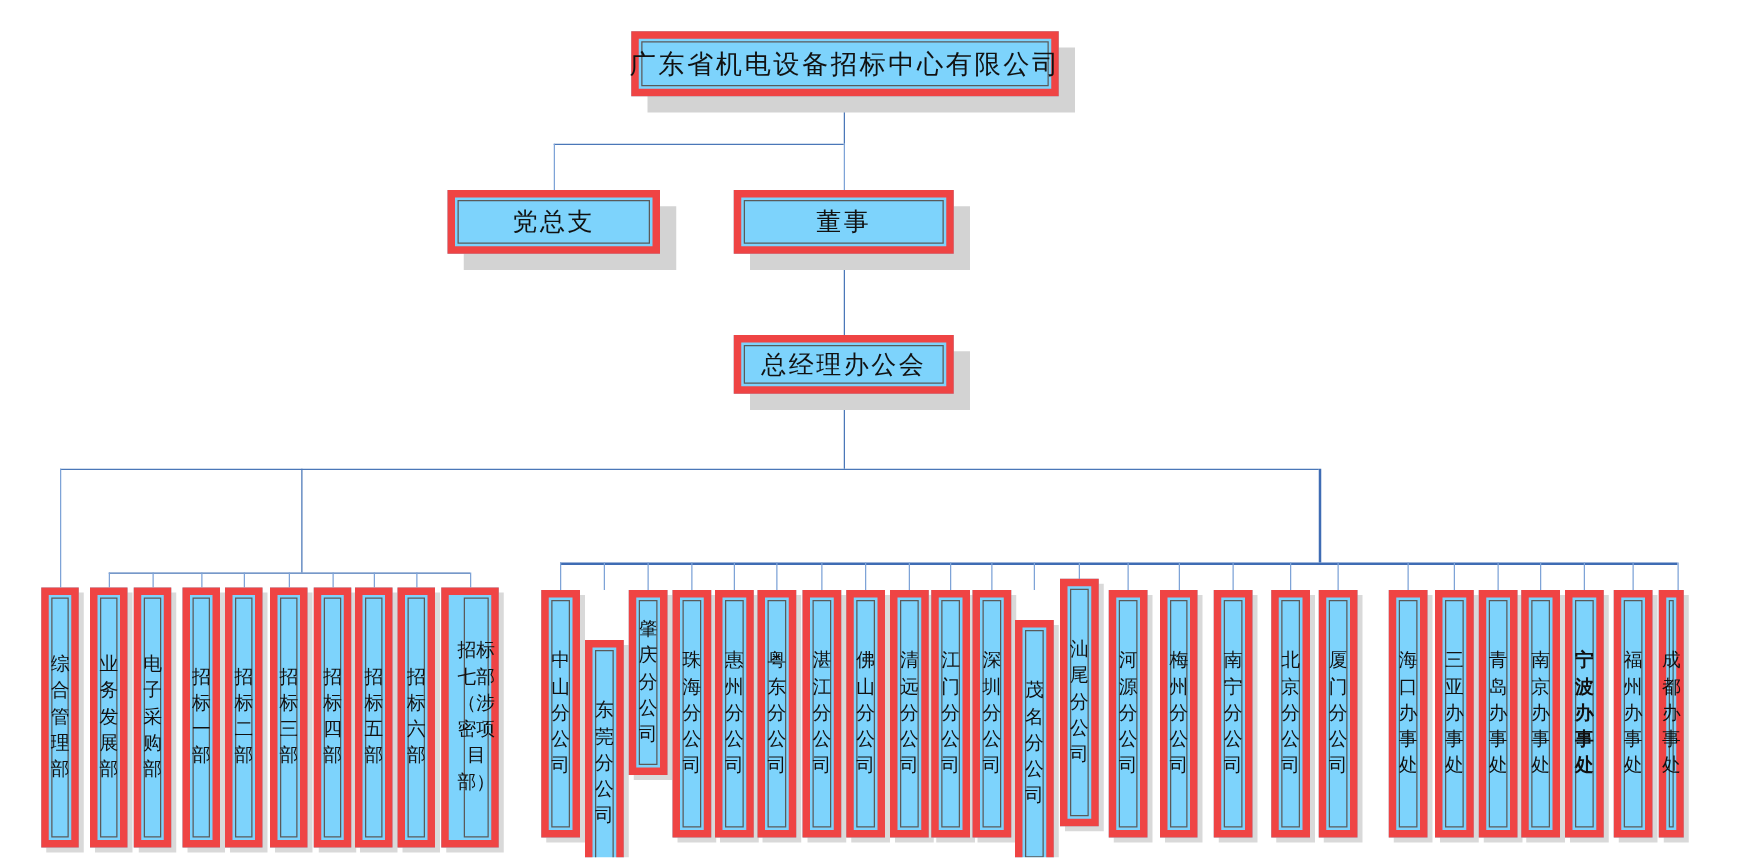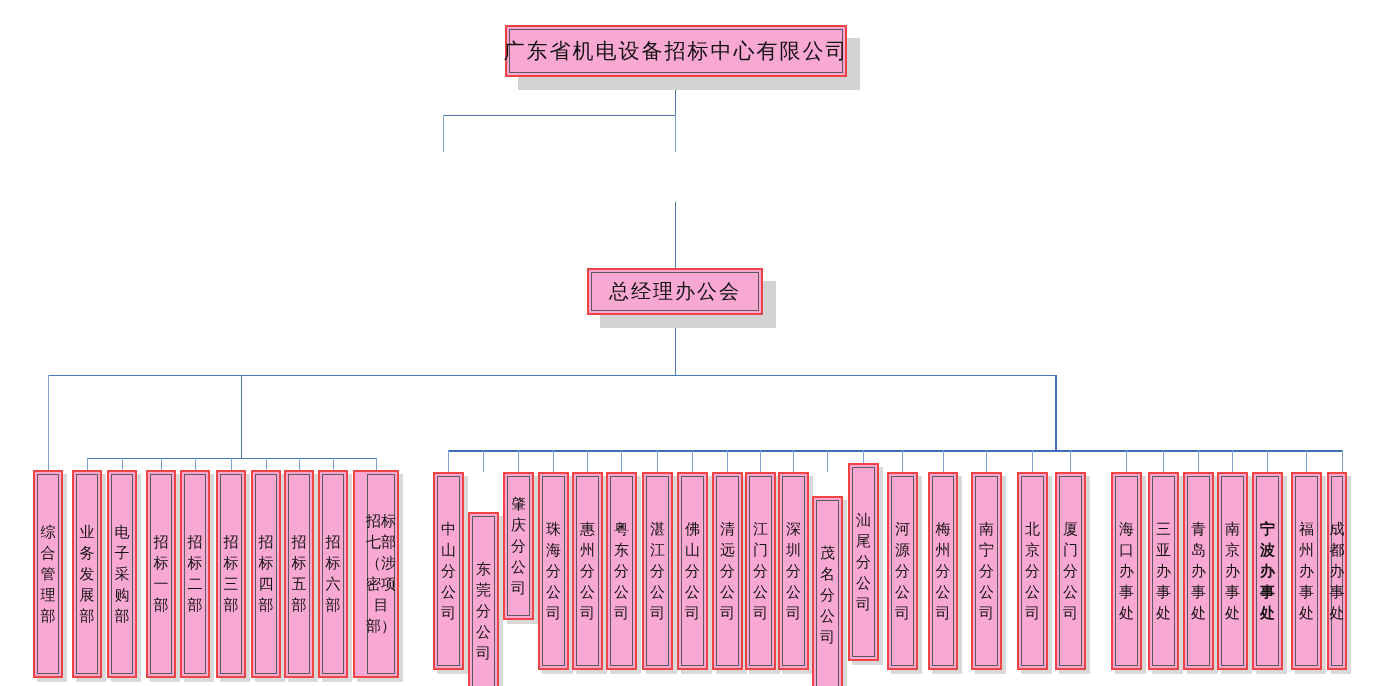--- a/index.html
+++ b/index.html
@@ -6,22 +6,22 @@
   .canvas {
     position:relative;
     width:1390px; height:686px;
     background:#ffffff;
     font-family:"Liberation Serif","DejaVu Serif",serif;
     overflow:hidden;
   }
   
   .obox, .vbox {
     position:absolute;
-    background:#f9a8d4;
-    border:2px solid #ef4444;
+    background:#7dd3fc;
+    border:6px solid #ef4444;
     box-sizing:border-box;
     padding:2px;
   }
   .obox { box-shadow:13px 13px 0 0 #d3d3d3; }
   .vbox { box-shadow:4px 4px 0 0 #d9d9d9; }
   .obox .inner, .vbox .inner {
     width:100%; height:100%;
     border:1px solid #5a5a5a;
     box-sizing:border-box;
     display:flex; align-items:center; justify-content:center;
@@ -91,21 +91,31 @@
       <div class="cline" style="left: 1306px; top: 450px; width: 1px; height: 22px; background: rgb(126, 163, 215);"></div>
       <div class="cline" style="left: 1342px; top: 450px; width: 1px; height: 22px; background: rgb(126, 163, 215);"></div>
     </div>
 
   <div class="obox" style="left:505px;top:25px;width:342px;height:52px;">
     <div class="inner">
       <span class="hbox-label">广东省机电设备招标中心有限公司</span>
     </div>
   </div>
 
-
+  <div class="obox" style="left:358px;top:152px;width:170px;height:51px;">
+    <div class="inner">
+      <span class="hbox-label mid">党总支</span>
+    </div>
+  </div>
+
+  <div class="obox" style="left:587px;top:152px;width:176px;height:51px;">
+    <div class="inner">
+      <span class="hbox-label mid">董事</span>
+    </div>
+  </div>
 
   <div class="obox" style="left:587px;top:268px;width:176px;height:47px;">
     <div class="inner">
       <span class="hbox-label mid">总经理办公会</span>
     </div>
   </div>
 
   <div id="bottom-row">
       <div class="vbox" style="left: 33px; top: 470px; width: 30px; height: 208px;">
         <div class="inner">

